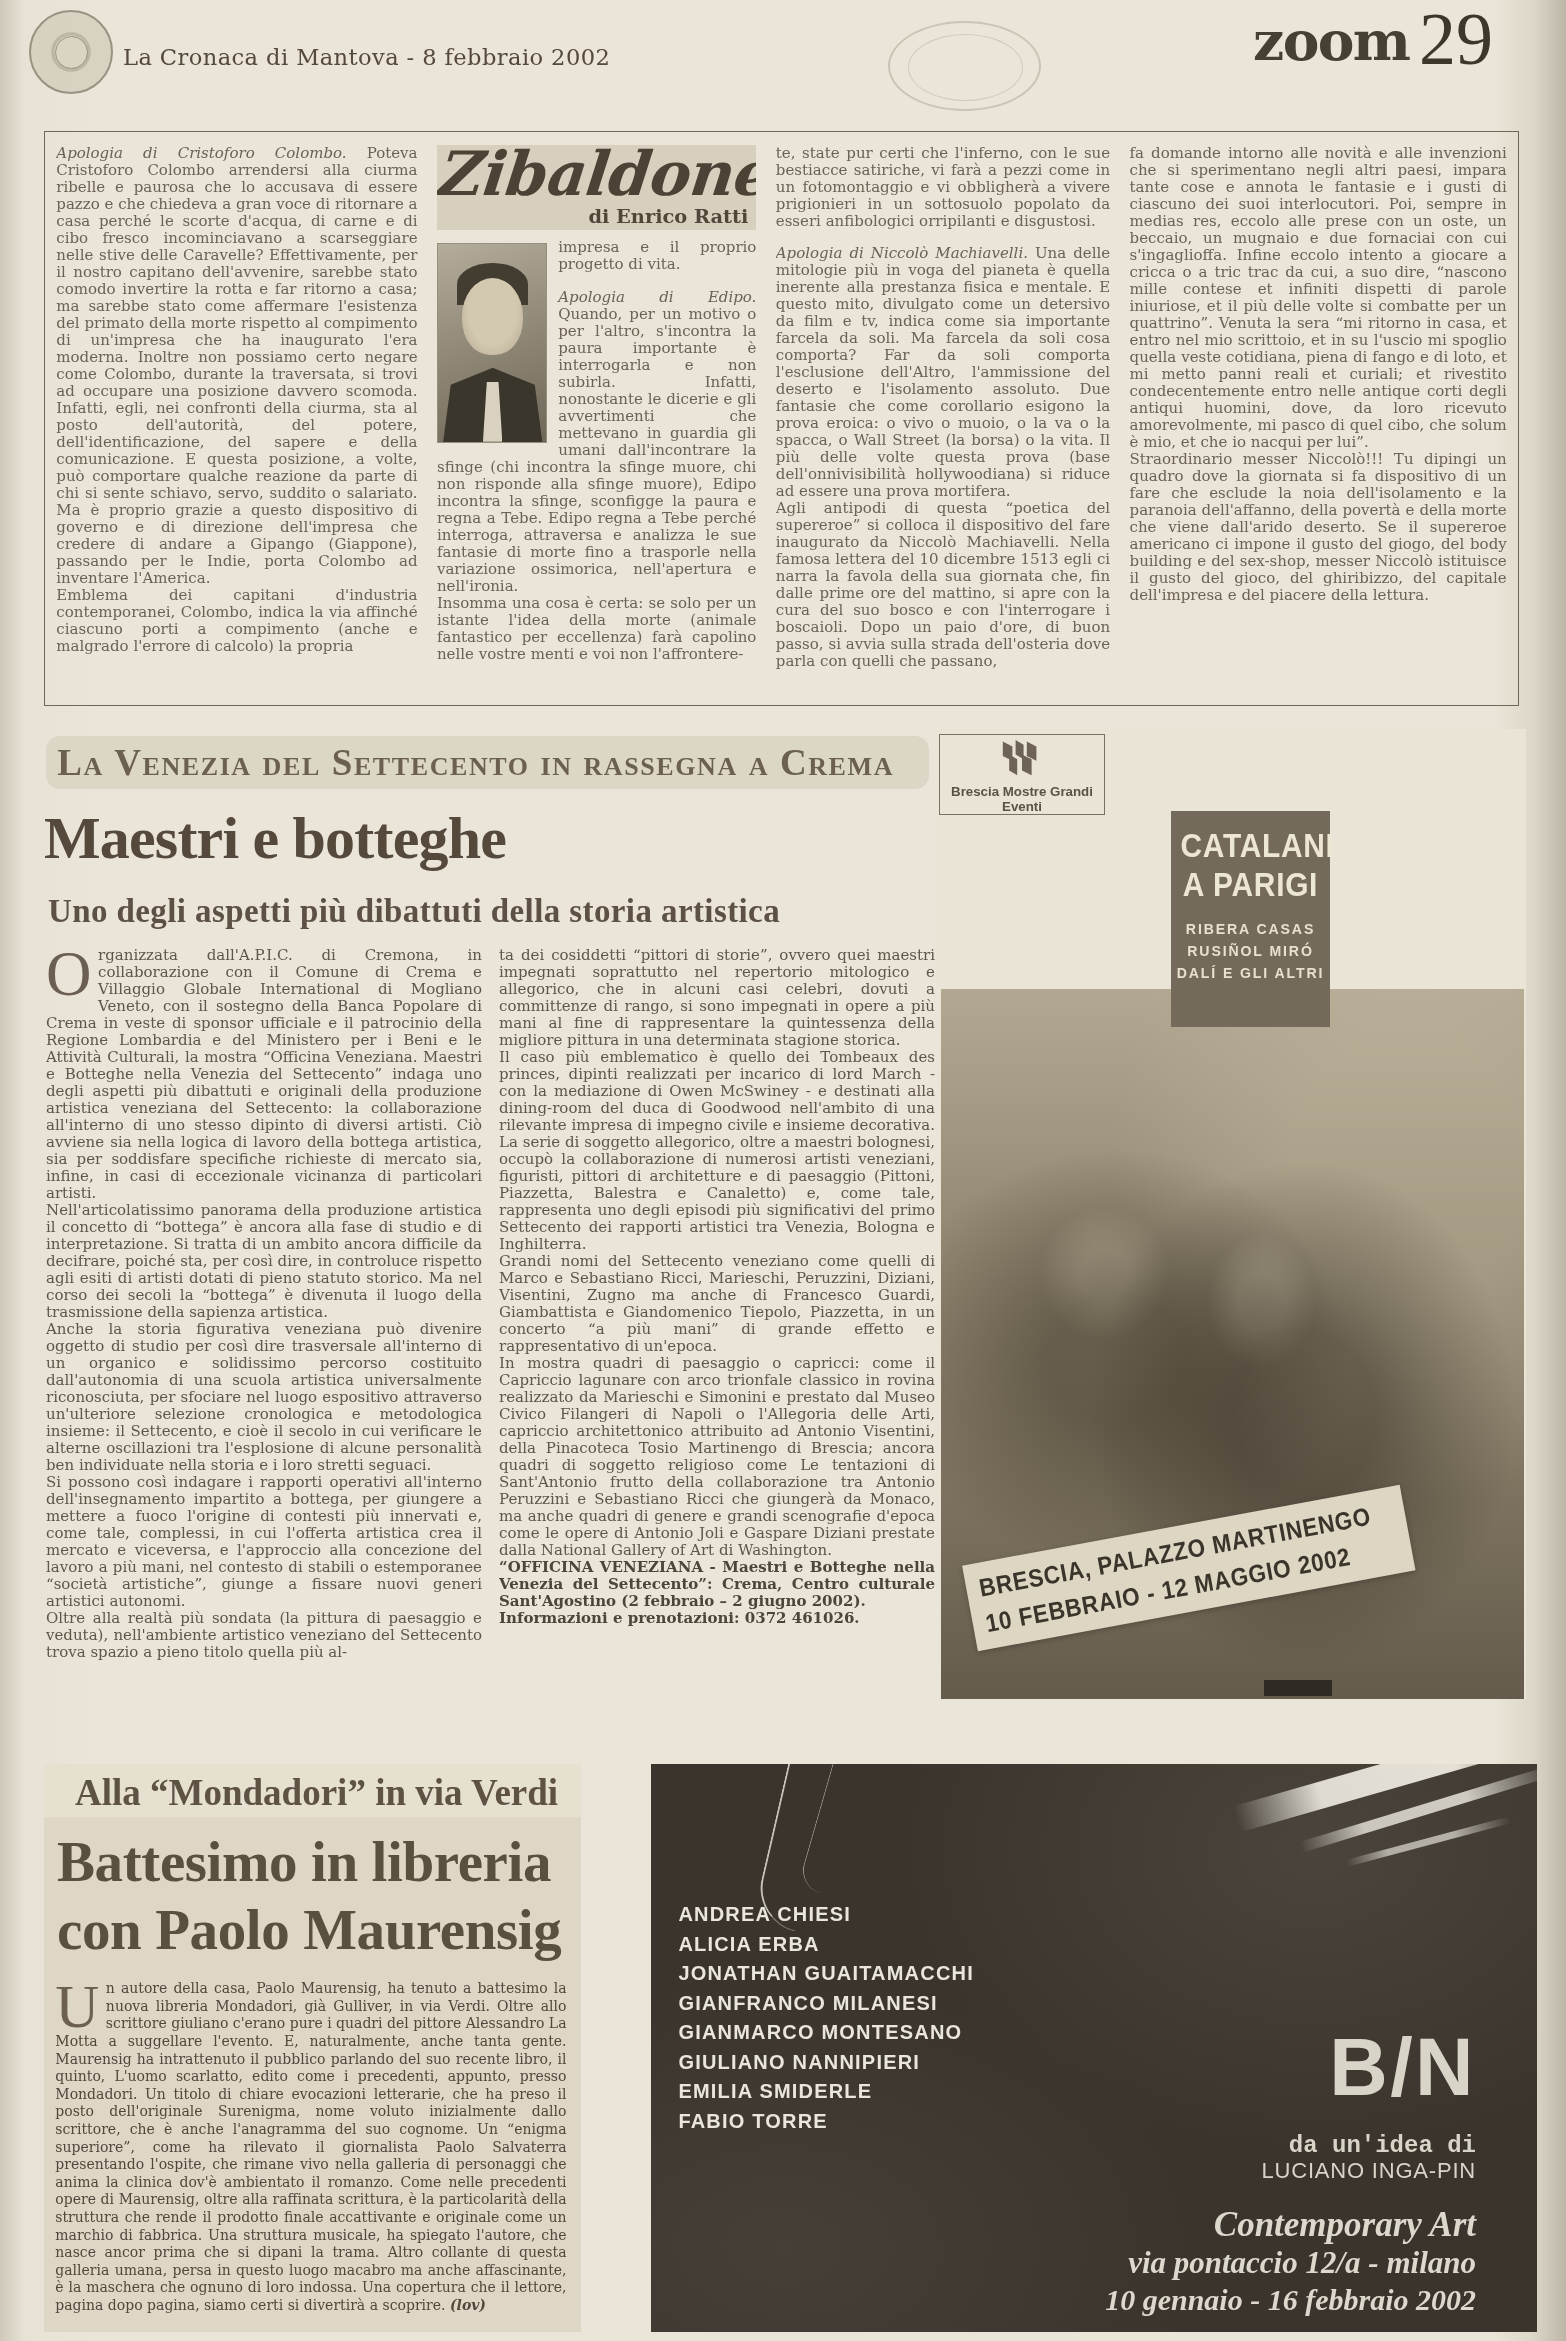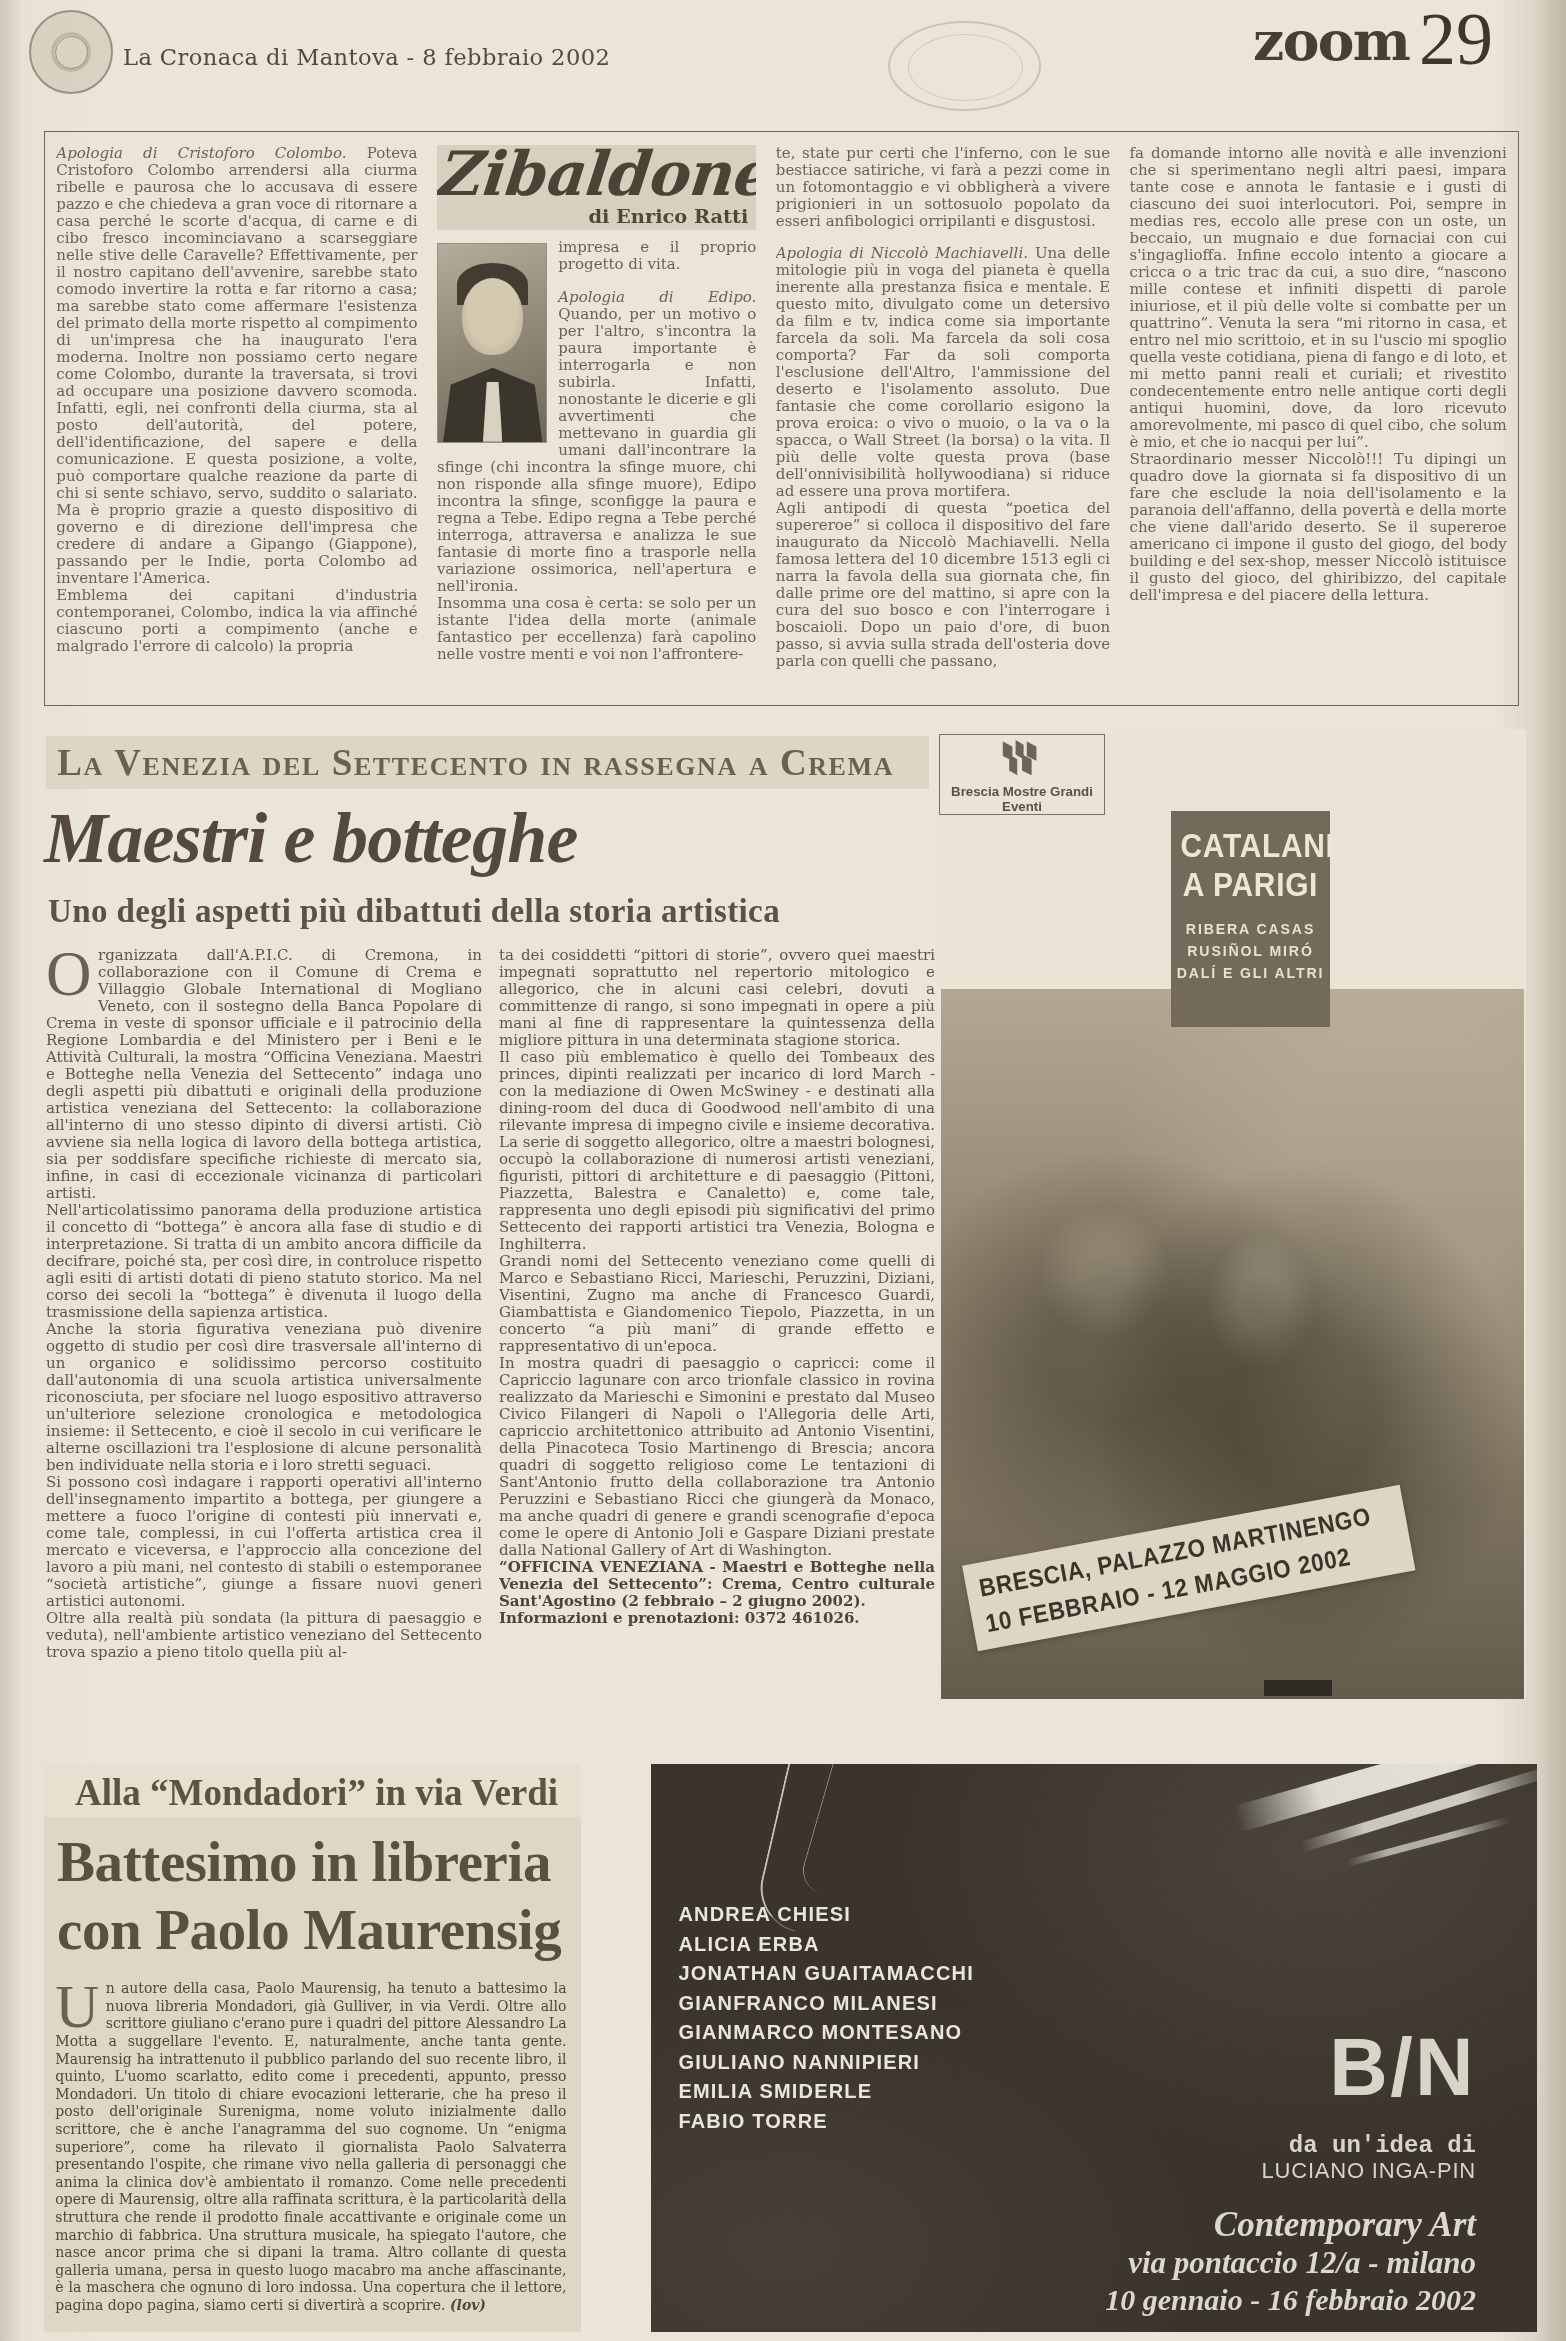--- a/index.html
+++ b/index.html
@@ -42,24 +42,24 @@
     background:linear-gradient(160deg,#b5ad9b 0%, #978f7d 40%, #6e6758 100%); position:relative; overflow:hidden; }
   .ph-face { position:absolute; left:24px; top:34px; width:61px; height:77px; border-radius:50% 50% 46% 46%;
     background:radial-gradient(ellipse at 50% 40%, #d3c8b0 0 55%, #b4a98f 100%); }
   .ph-hair { position:absolute; left:19.4px; top:19.4px; width:71px; height:42px; border-radius:50% 50% 0 0; background:#433d31; }
   .ph-jacket { position:absolute; left:4.8px; bottom:-3.2px; width:100px; height:77px; background:#3b362c;
     clip-path:polygon(0 100%, 8% 22%, 50% 0, 92% 22%, 100% 100%); }
   .ph-shirt { position:absolute; left:45px; bottom:0; width:19.4px; height:60px; background:#d9d2c0;
     clip-path:polygon(20% 0, 80% 0, 100% 100%, 0 100%); }
 
   
-  .m-kicker-band { left:46px; top:736px; width:883px; height:53px; background:#dcd6c6; padding:4.8px 0 0 11.3px; }
+  .m-kicker-band { left:46px; top:736px; width:883px; height:53px; background:#dcd6c6; padding:4.8px 0 0 11.3px;border-radius:14px; }
   .m-kicker { font-family:"Liberation Serif",serif; font-variant:small-caps; font-weight:600; font-size:37px; color:#6b6052; letter-spacing:1.6px; }
   .m-headline { left:44px; top:791px; width:888px; font-family:"Liberation Serif",serif; font-weight:bold;
-    font-size:72px; line-height:94px; color:#55493c; letter-spacing:-0.8px;font-style:italic; }
+    font-size:60px; line-height:94px; color:#55493c; letter-spacing:-0.8px; }
   .m-subhead { left:48px; top:893px; width:884px; font-family:"Liberation Serif",serif; font-weight:600;
     font-size:33px; color:#5c5144; letter-spacing:0.4px; }
   .mcol { text-align:justify; font-size:15px; line-height:17px; color:#5f5549; overflow:hidden; }
   .mc1 { left:46px; top:947px; width:436px; height:809px; }
   .mc2 { left:499px; top:947px; width:436px; height:809px; }
   .mcol p { margin:0; }
   .dropcap { float:left; font-family:"Liberation Serif",serif; font-size:63px; line-height:50px; padding:1.6px 6.5px 0 0; color:#6a5f50; }
   .mbold { font-weight:bold; color:#4e453a; }
 
   

